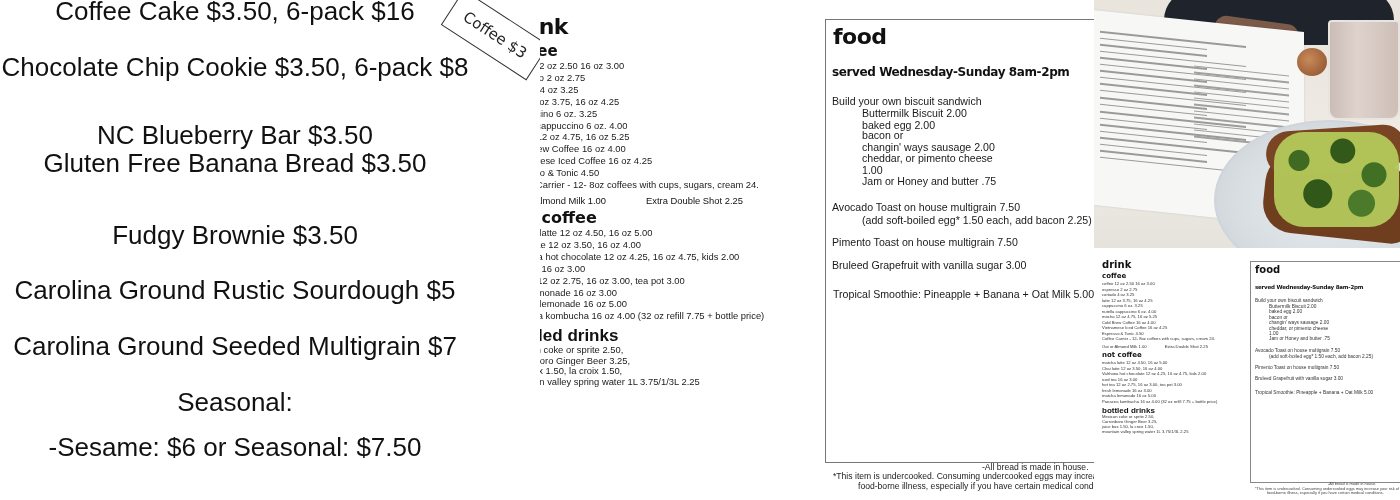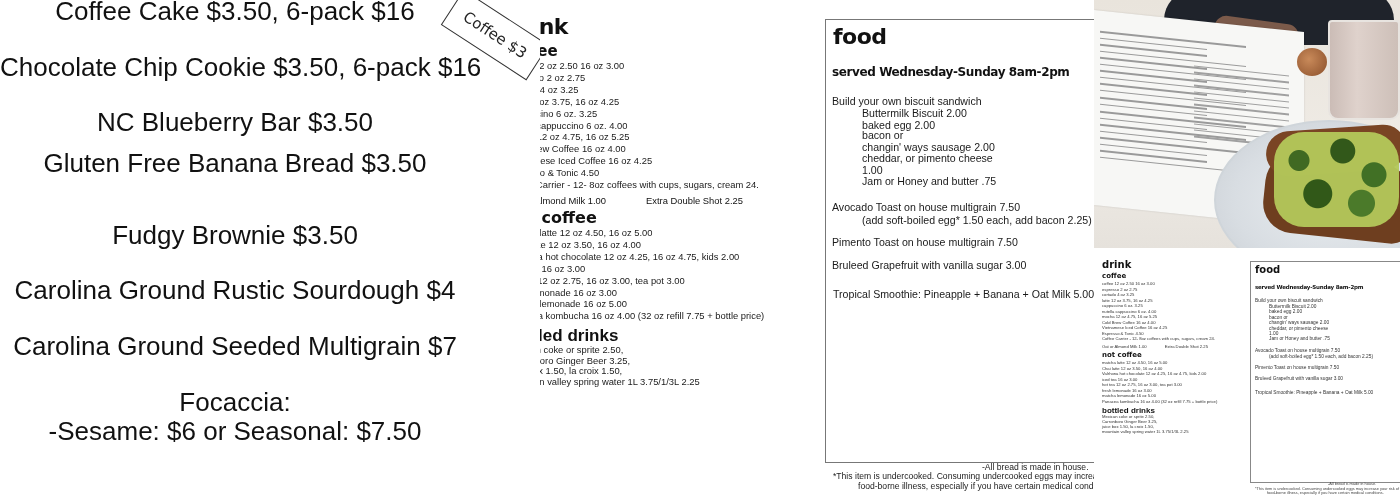--- a/index.html
+++ b/index.html
@@ -141,28 +141,28 @@
   .tf-notes .n1 { padding-left: 78px; line-height: 4.6px; }
   .tf-notes .n2 { padding-left: 5px; line-height: 4.2px; }
   .tf-notes .n3 { padding-left: 17px; line-height: 4.6px; }
 </style>
 </head>
 <body>
 
 <section class="panel-bakery">
   <div class="bakery-list">
     <div class="bakery-item" style="top:-4px">Coffee Cake $3.50, 6-pack $16</div>
-    <div class="bakery-item" style="top:52px;width:470px">Chocolate Chip Cookie $3.50, 6-pack $16</div>
-    <div class="bakery-item" style="top:107px">NC Blueberry Bar $3.50</div>
+    <div class="bakery-item" style="top:52px;width:470px">Chocolate Chip Cookie $3.50, 6-pack $8</div>
+    <div class="bakery-item" style="top:120px">NC Blueberry Bar $3.50</div>
     <div class="bakery-item" style="top:148px">Gluten Free Banana Bread $3.50</div>
     <div class="bakery-item" style="top:220px">Fudgy Brownie $3.50</div>
-    <div class="bakery-item" style="top:275px">Carolina Ground Rustic Sourdough $4</div>
+    <div class="bakery-item" style="top:275px">Carolina Ground Rustic Sourdough $5</div>
     <div class="bakery-item" style="top:331px">Carolina Ground Seeded Multigrain $7</div>
-    <div class="bakery-item" style="top:387px">Focaccia:</div>
-    <div class="bakery-item" style="top:416px">-Sesame: $6 or Seasonal: $7.50</div>
+    <div class="bakery-item" style="top:387px">Seasonal:</div>
+    <div class="bakery-item" style="top:432px">-Sesame: $6 or Seasonal: $7.50</div>
   </div>
   <div class="coffee-tag">Coffee $3</div>
 </section>
 
 <section class="panel-drink">
   <div class="drink-inner">
     <div class="drink-title">drink</div>
     <div class="drink-section">coffee</div>
     <div>
       <div class="drink-line">coffee 12 oz 2.50 16 oz 3.00</div>

